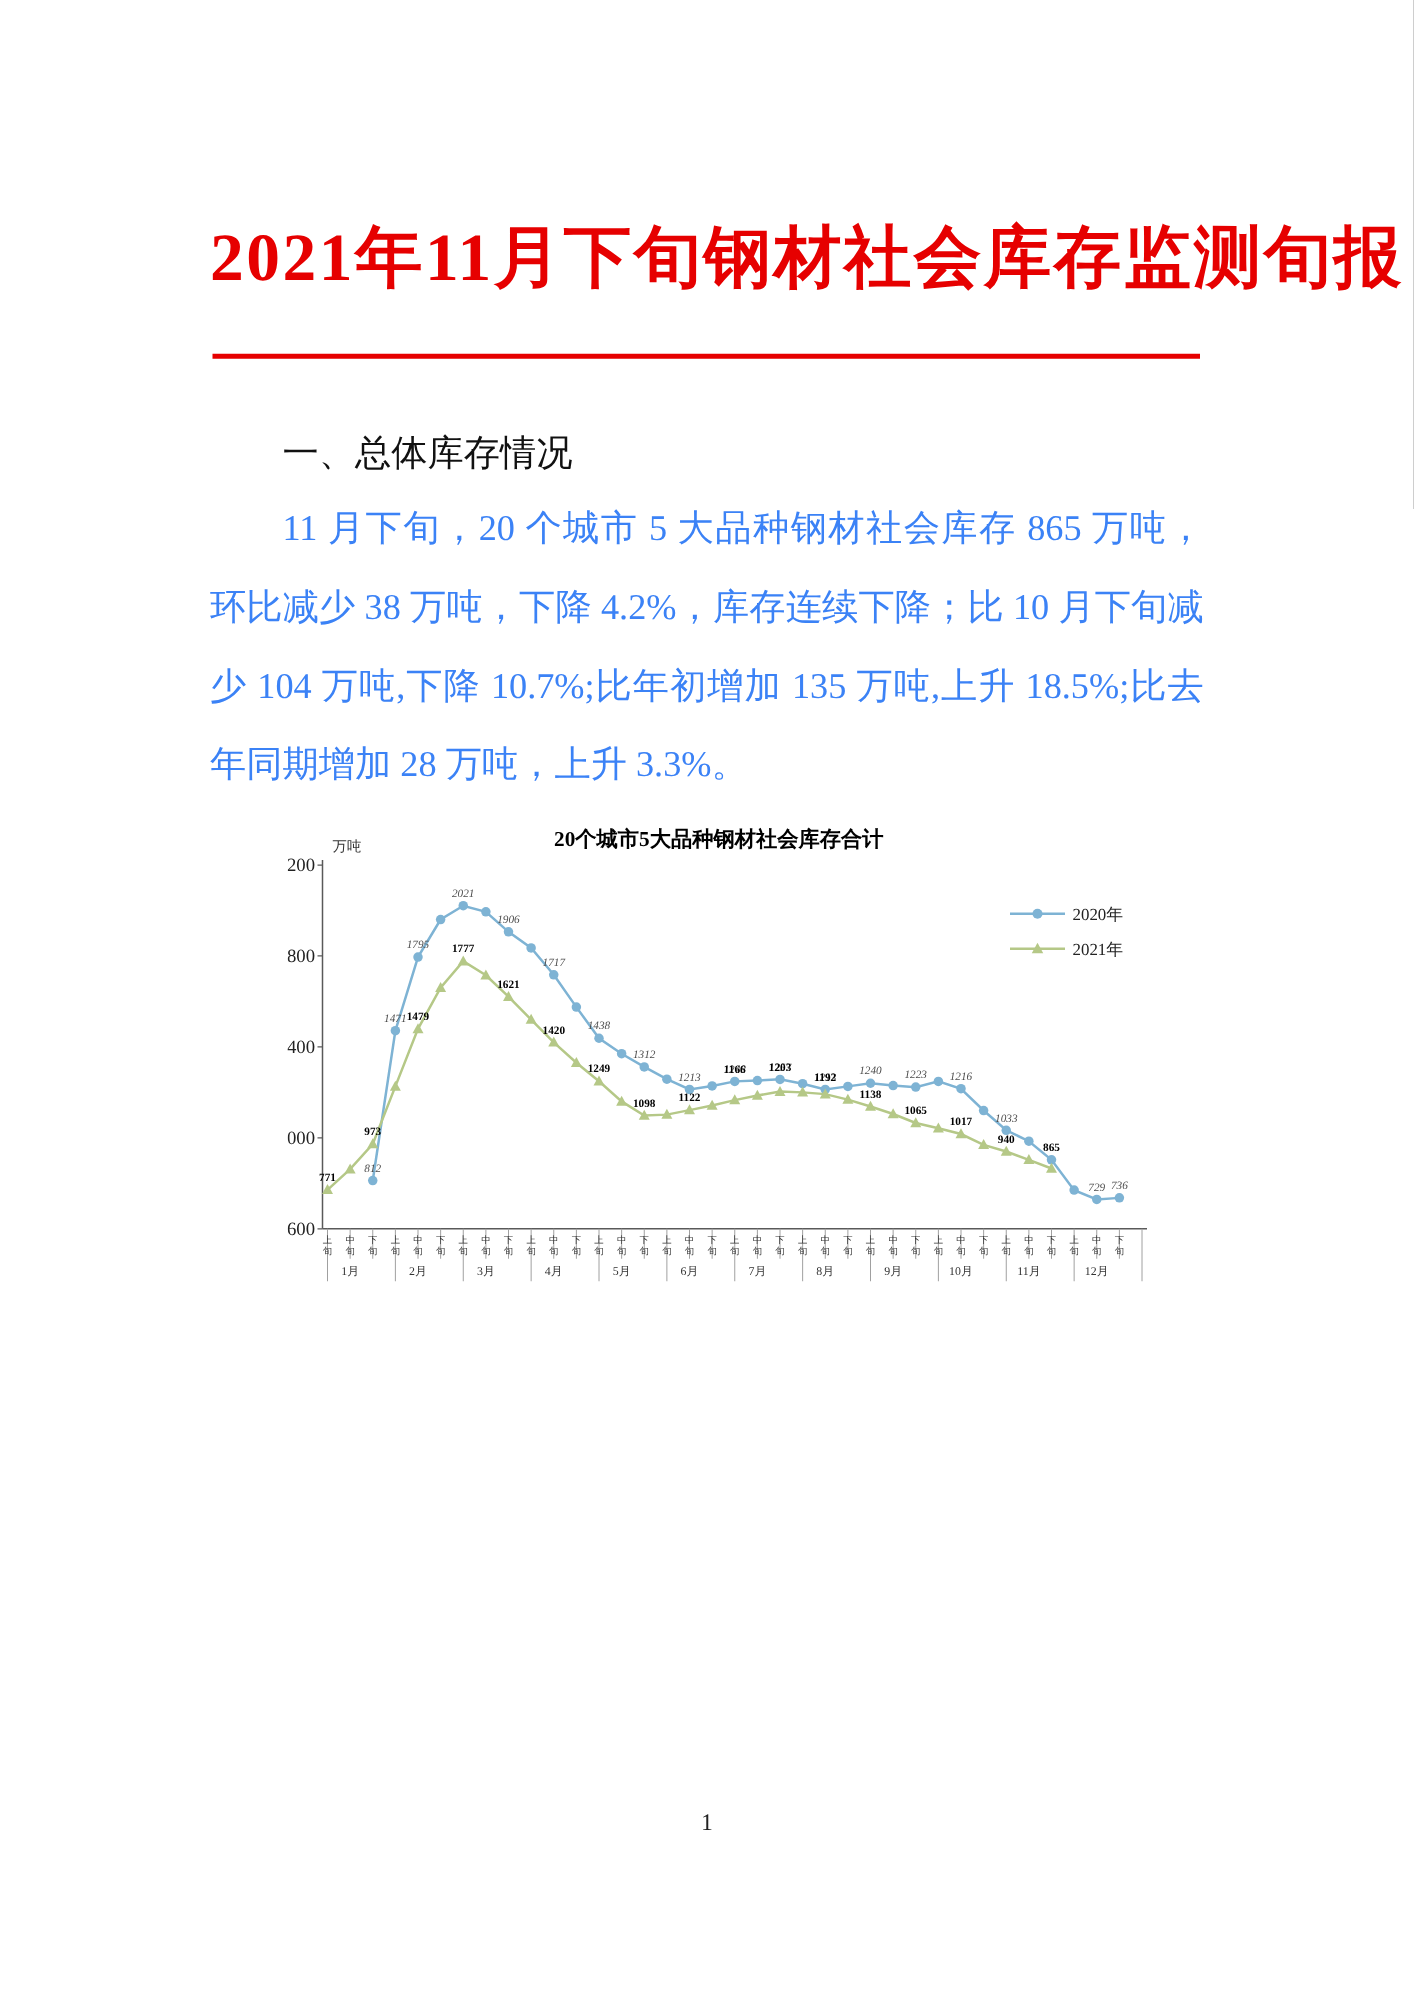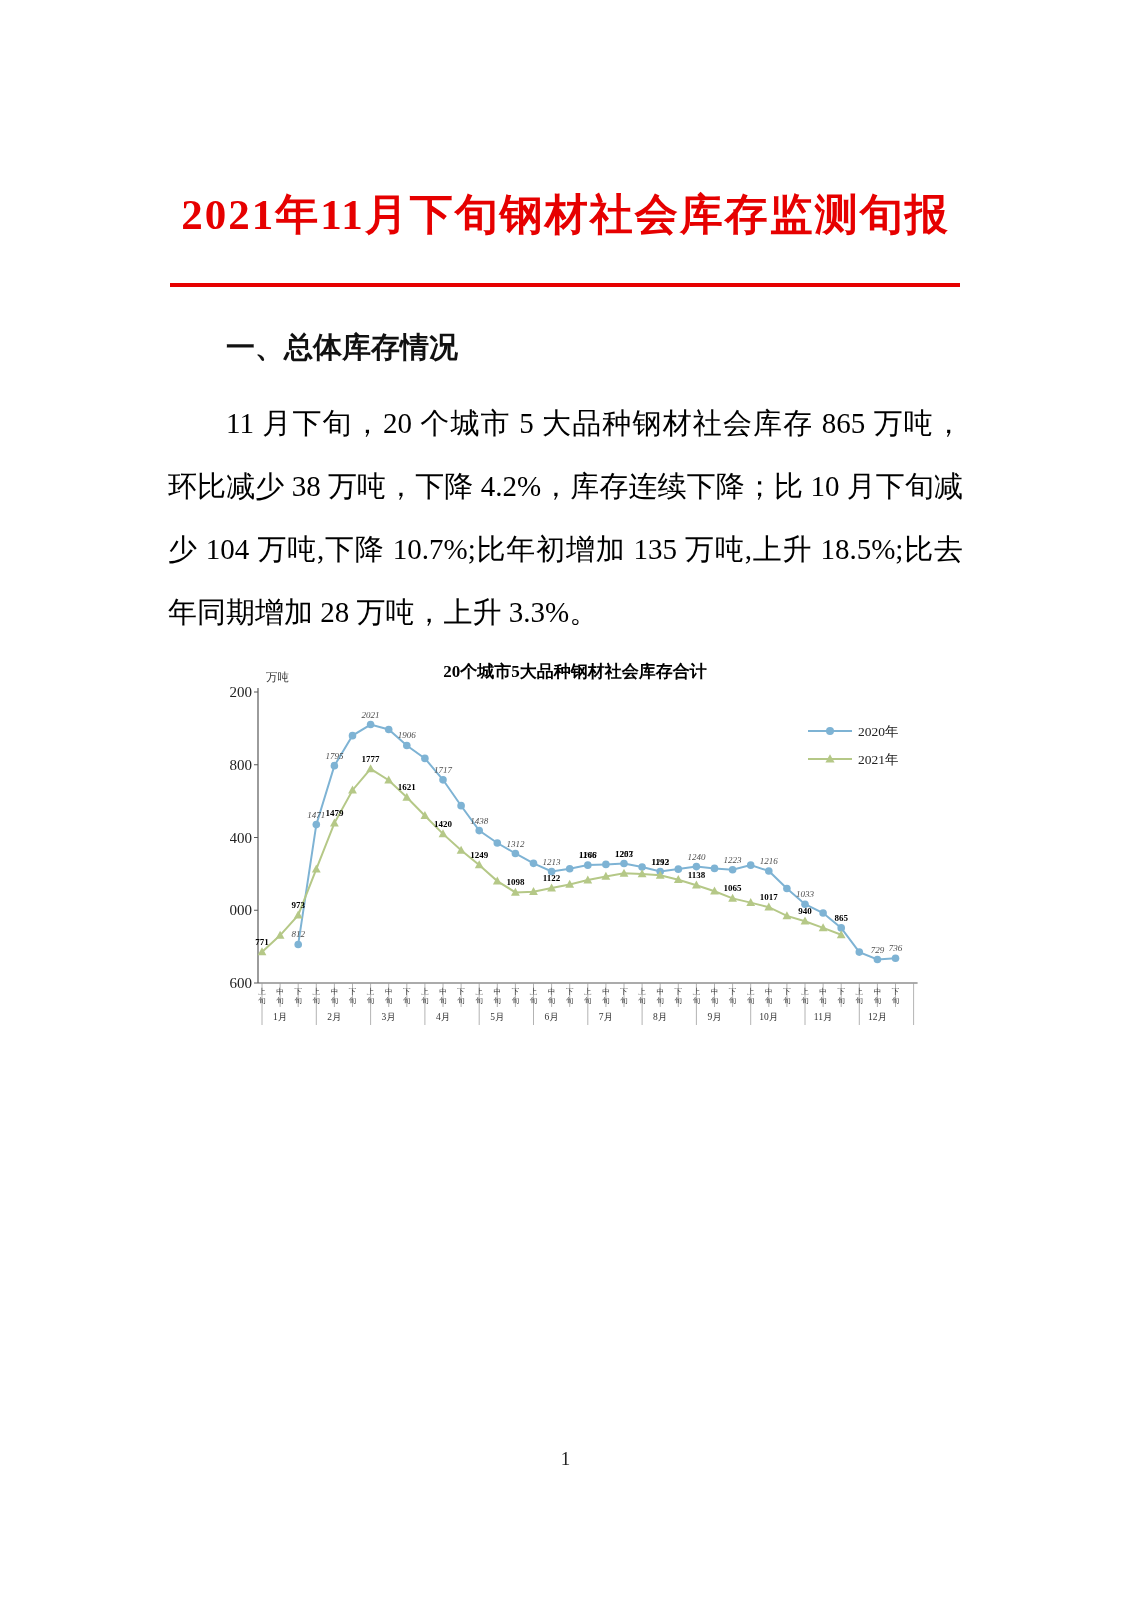--- a/index.html
+++ b/index.html
@@ -1,24 +1,24 @@
 <!DOCTYPE html>
 <html><head>
 <meta charset="utf-8">
 <style>
   html,body{margin:0;padding:0;background:#888;}
   .page{position:relative;width:1131px;height:1600px;margin:0 auto;background:#ffffff;
         font-family:"Liberation Serif","DejaVu Serif",serif;color:#111;overflow:hidden;}
-  .doc-title{position:absolute;top:186px;left:168px;width:795px;text-align:center;
-             font-size:43px;font-weight:bold;letter-spacing:2px;white-space:nowrap;}
+  .doc-title{position:absolute;top:170px;left:168px;width:795px;text-align:center;
+             font-size:54px;font-weight:bold;letter-spacing:2px;white-space:nowrap;}
   .title-rule{position:absolute;top:283px;left:170px;width:790px;height:4px;}
-  .sec-heading{position:absolute;top:328px;left:168px;width:795px;font-size:29px;
-               font-weight:bold;text-indent:2em;}
+  .sec-heading{position:absolute;top:343px;left:168px;width:795px;font-size:29px;
+               font-weight:normal;text-indent:2em;}
   .para{position:absolute;left:168px;width:795px;font-size:29px;line-height:63px;
-        text-align:justify;text-justify:inter-ideograph;text-indent:2em;color:#000000;}
+        text-align:justify;text-justify:inter-ideograph;text-indent:2em;color:#3b82f6;}
   .p1{top:392px;}
   .p2{top:1050px;}
   .chart-wrap{position:absolute;top:655px;left:230px;width:730px;height:372px;}
   .chart-wrap svg{font-family:"Liberation Serif","DejaVu Serif",serif;}
   .pagenum{position:absolute;top:1448px;left:0;width:1131px;text-align:center;
            font-size:19px;color:#222;}
 </style>
 </head>
 <body>
 

